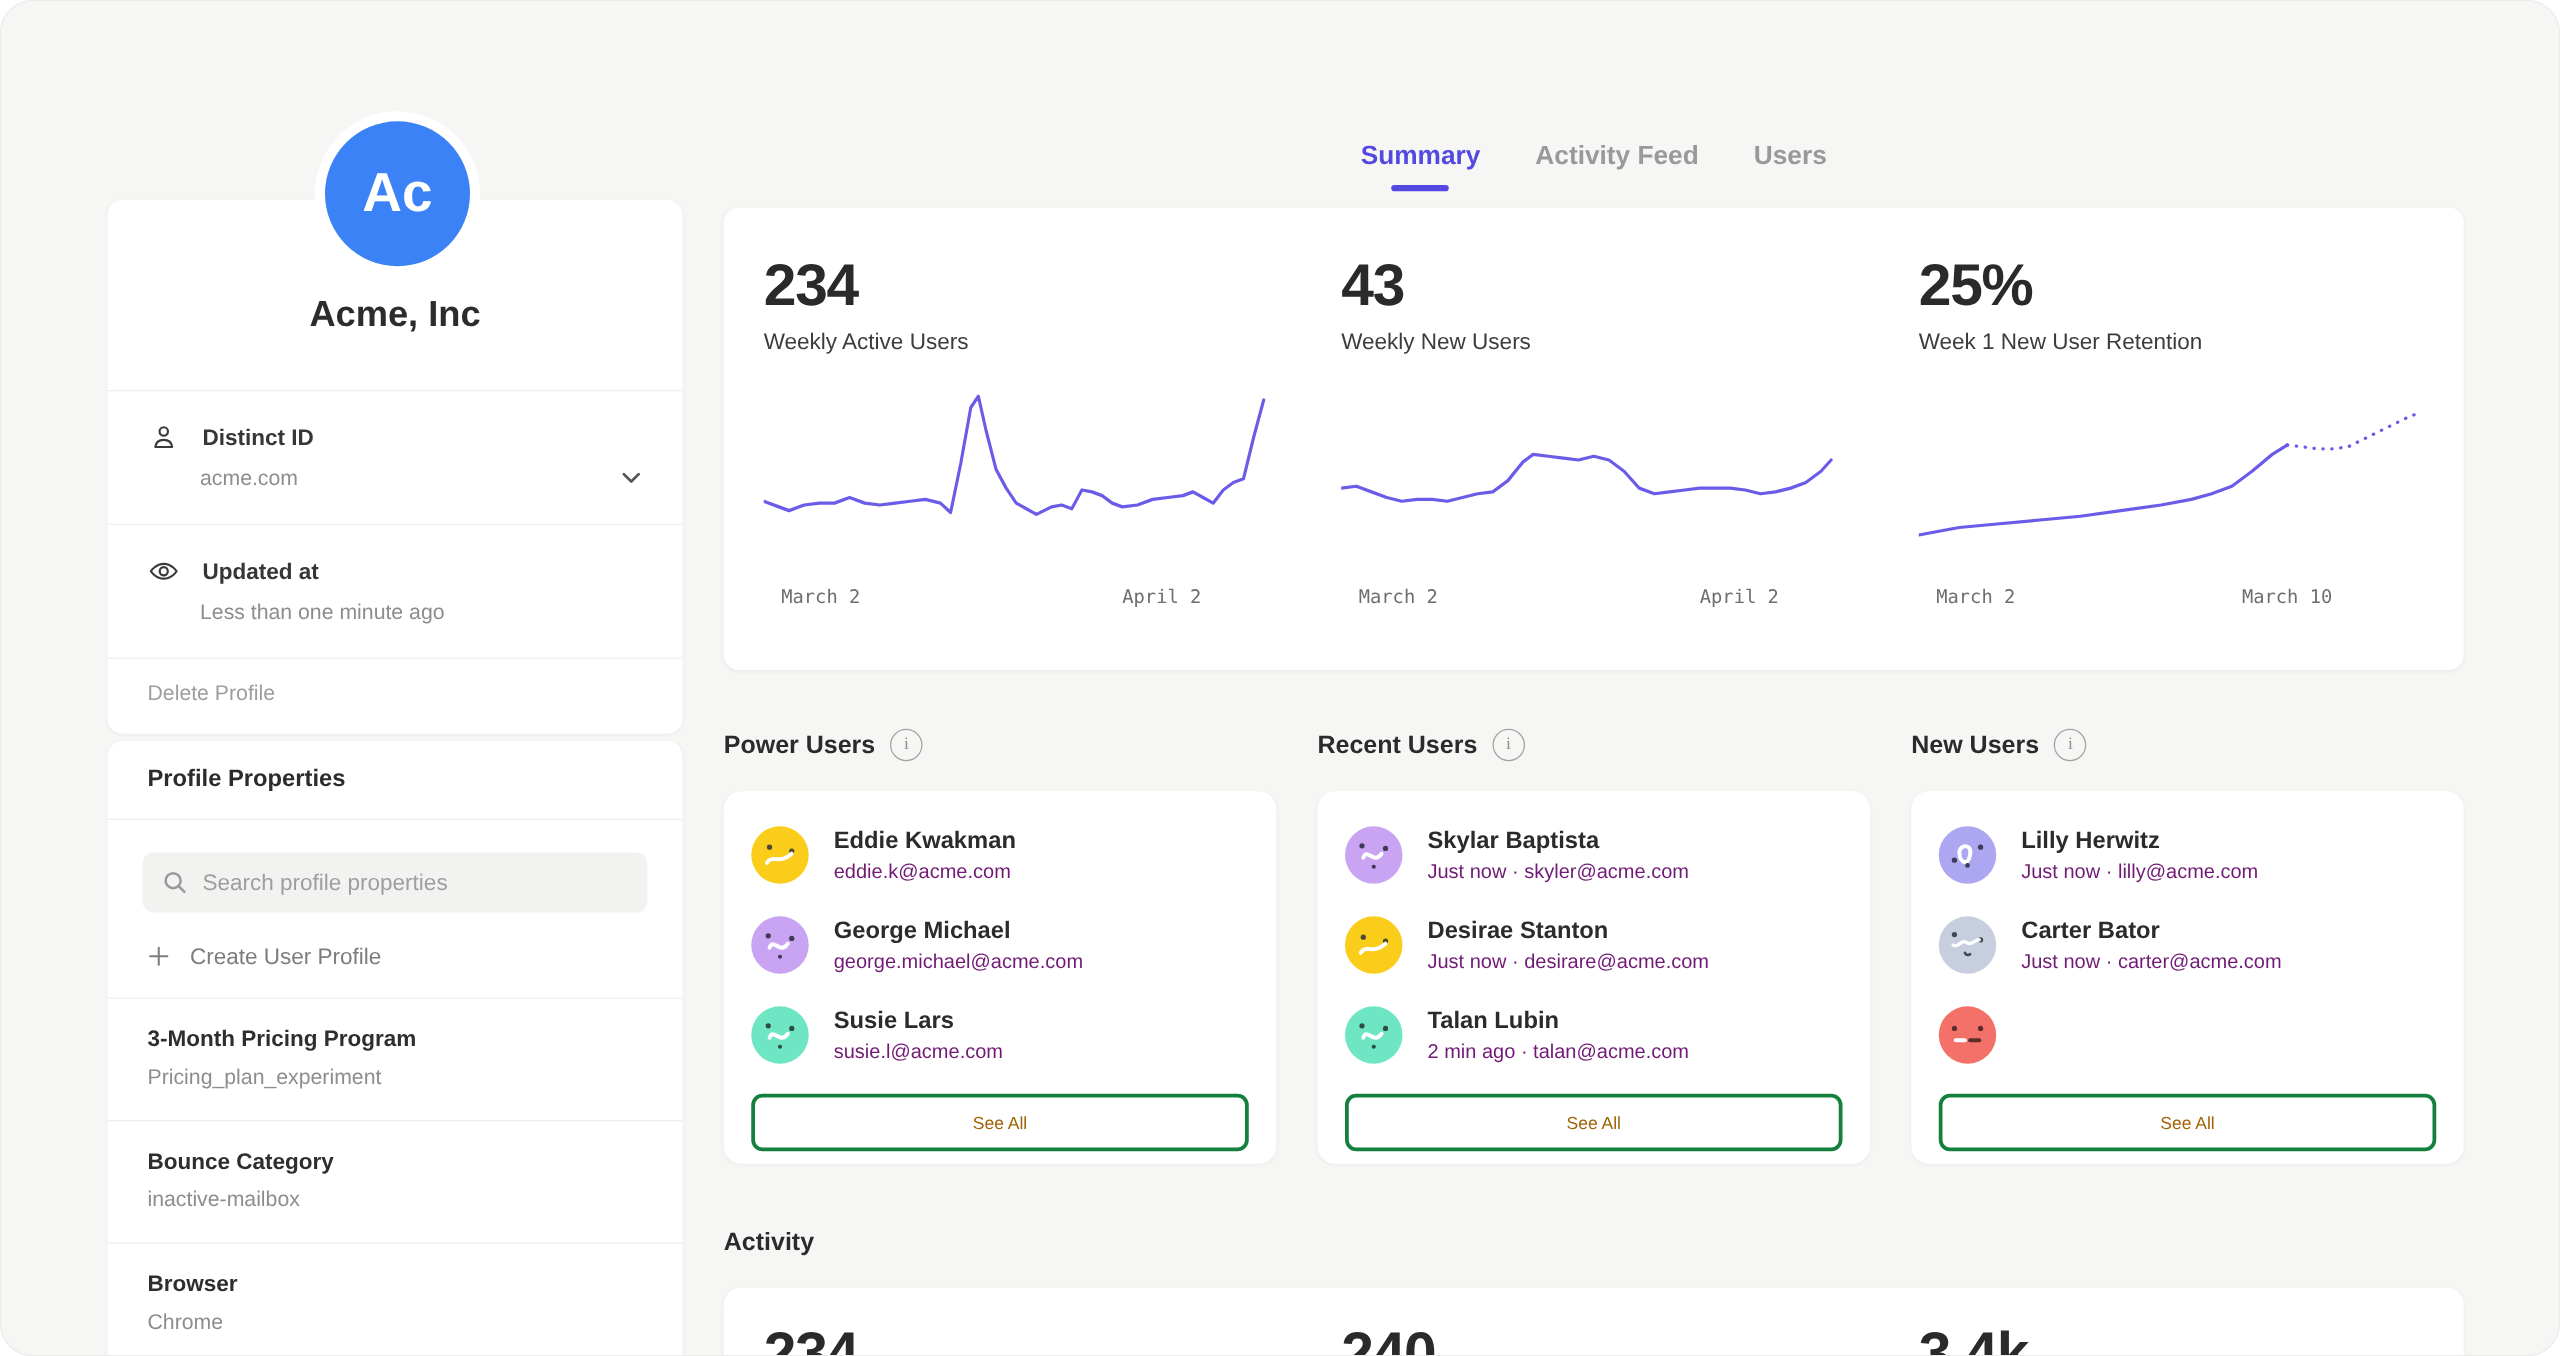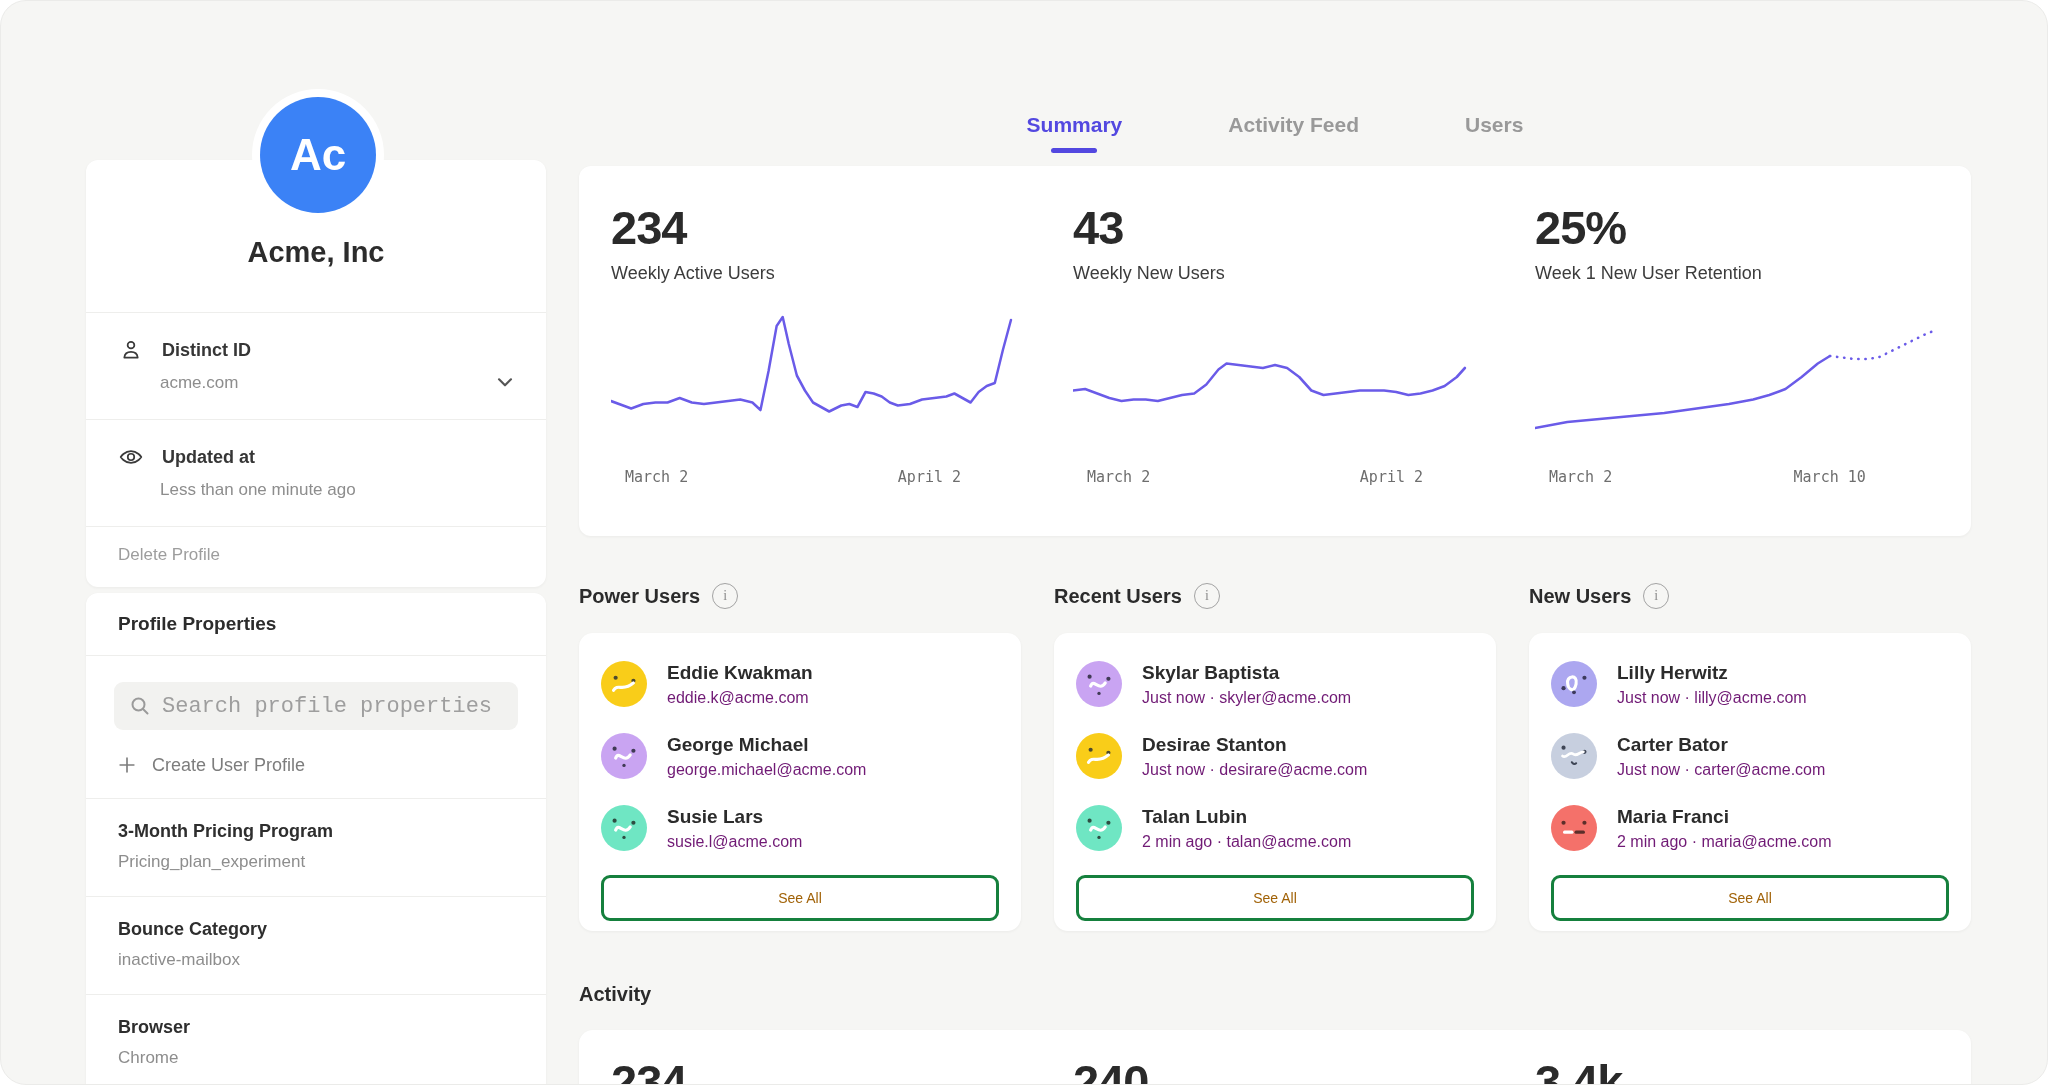--- a/index.html
+++ b/index.html
@@ -13,28 +13,28 @@
   .avatar-big{position:absolute;left:251px;top:88px;width:132px;height:132px;border-radius:50%;background:#fff;display:flex;align-items:center;justify-content:center;z-index:5;}
   .avatar-big-inner{width:116px;height:116px;border-radius:50%;display:flex;align-items:center;justify-content:center;color:#fff;font-size:44px;font-weight:700;}
   .prop-row{position:relative;padding:24px 32px 26px 32px;border-bottom:1px solid #eeeeec;}
   .prop-row .lbl{display:flex;align-items:center;gap:18px;font-size:18px;font-weight:700;color:#363636;}
   .prop-row .val{margin:10px 0 0 42px;font-size:17px;color:#8d8d8d;}
   .row-chevron{position:absolute;right:28px;top:56px;width:26px;height:26px;cursor:pointer;}
   .delete-row{padding:18px 32px 22px 32px;font-size:17px;color:#9d9d9d;cursor:pointer;}
   .props-card{position:absolute;left:85px;top:592px;width:460px;height:520px;}
   .props-title{padding:20px 32px;font-size:19px;font-weight:700;color:#2c2c2c;border-bottom:1px solid #eeeeec;}
   .search-box{margin:26px 28px 0 28px;height:48px;background:#f2f2f0;border-radius:9px;display:flex;align-items:center;padding:0 14px;gap:8px;}
-  .search-box input{flex:1;border:none;outline:none;background:transparent;font-size:22px;color:#a16207;font-family:Liberation Mono, monospace;}
+  .search-box input{flex:1;border:none;outline:none;background:transparent;font-size:18px;color:#a16207;font-family:Liberation Sans, sans-serif;}
   .search-box input::placeholder{color:#9e9e9e;}
   .create-row{display:flex;align-items:center;gap:14px;margin:24px 28px 22px 30px;font-size:18px;color:#7d7d7d;cursor:pointer;}
   .pp-row{padding:22px 32px 24px 32px;border-top:1px solid #eeeeec;cursor:default;}
   .pp-name{font-size:18px;font-weight:700;color:#2e2e2e;}
   .pp-val{margin-top:10px;font-size:17px;color:#8d8d8d;}
   
-  .tabs{position:absolute;left:578px;top:112px;width:1392px;display:flex;justify-content:center;gap:106px;}
+  .tabs{position:absolute;left:578px;top:112px;width:1392px;display:flex;justify-content:center;gap:44px;}
   .tab{font-size:21px;font-weight:700;color:#999;padding-bottom:16px;position:relative;cursor:pointer;}
   .tab.active{color:#5348e0;}
   .tab.active .tab-underline{position:absolute;left:50%;transform:translateX(-50%);bottom:0;width:46px;height:5px;border-radius:3px;background:#5348e0;}
   
   .summary-card{position:absolute;left:578px;top:165px;width:1392px;height:370px;box-sizing:border-box;padding:34px 32px 0 32px;display:grid;grid-template-columns:1fr 1fr 1fr;column-gap:58px;}
   .stat-value{font-size:47px;font-weight:700;color:#2a2a2a;letter-spacing:-1px;}
   .stat-label{margin-top:8px;font-size:18px;color:#3c3c3c;}
   .spark-wrap{margin-top:24px;position:relative;height:150px;}
   .spark-wrap svg{width:100%;height:150px;display:block;}
   .spark{fill:none;stroke:#6a5be8;stroke-width:2.6;stroke-linejoin:round;stroke-linecap:round;}
@@ -338,24 +338,20 @@
         </div>
         <div class="user-row">
           <div class="u-avatar" style="background: rgb(244, 113, 106);">
             <svg width="46" height="46" viewBox="0 0 44 44">
                 <circle cx="12" cy="17" r="2" fill="#5c2e2a"></circle>
                 <circle cx="32" cy="17" r="2" fill="#5c2e2a"></circle>
                 <path d="M13 26h7" stroke="#fff" stroke-width="3" stroke-linecap="round"></path>
                 <path d="M24 26h7" stroke="#5c2e2a" stroke-width="3" stroke-linecap="round"></path>
               </svg>
           </div>
-          <div>
-              <div class="u-name">Maria Franci</div>
-          <div class="u-sub">2 min ago · maria@acme.com</div>
-            </div>
         </div>
         <button class="see-all">See All</button>
       </div>
     </div>
   </div>
 
   <div class="activity-title">Activity</div>
   <div class="activity-card">
     <div class="stat-value">234</div>
     <div class="stat-value">240</div>

